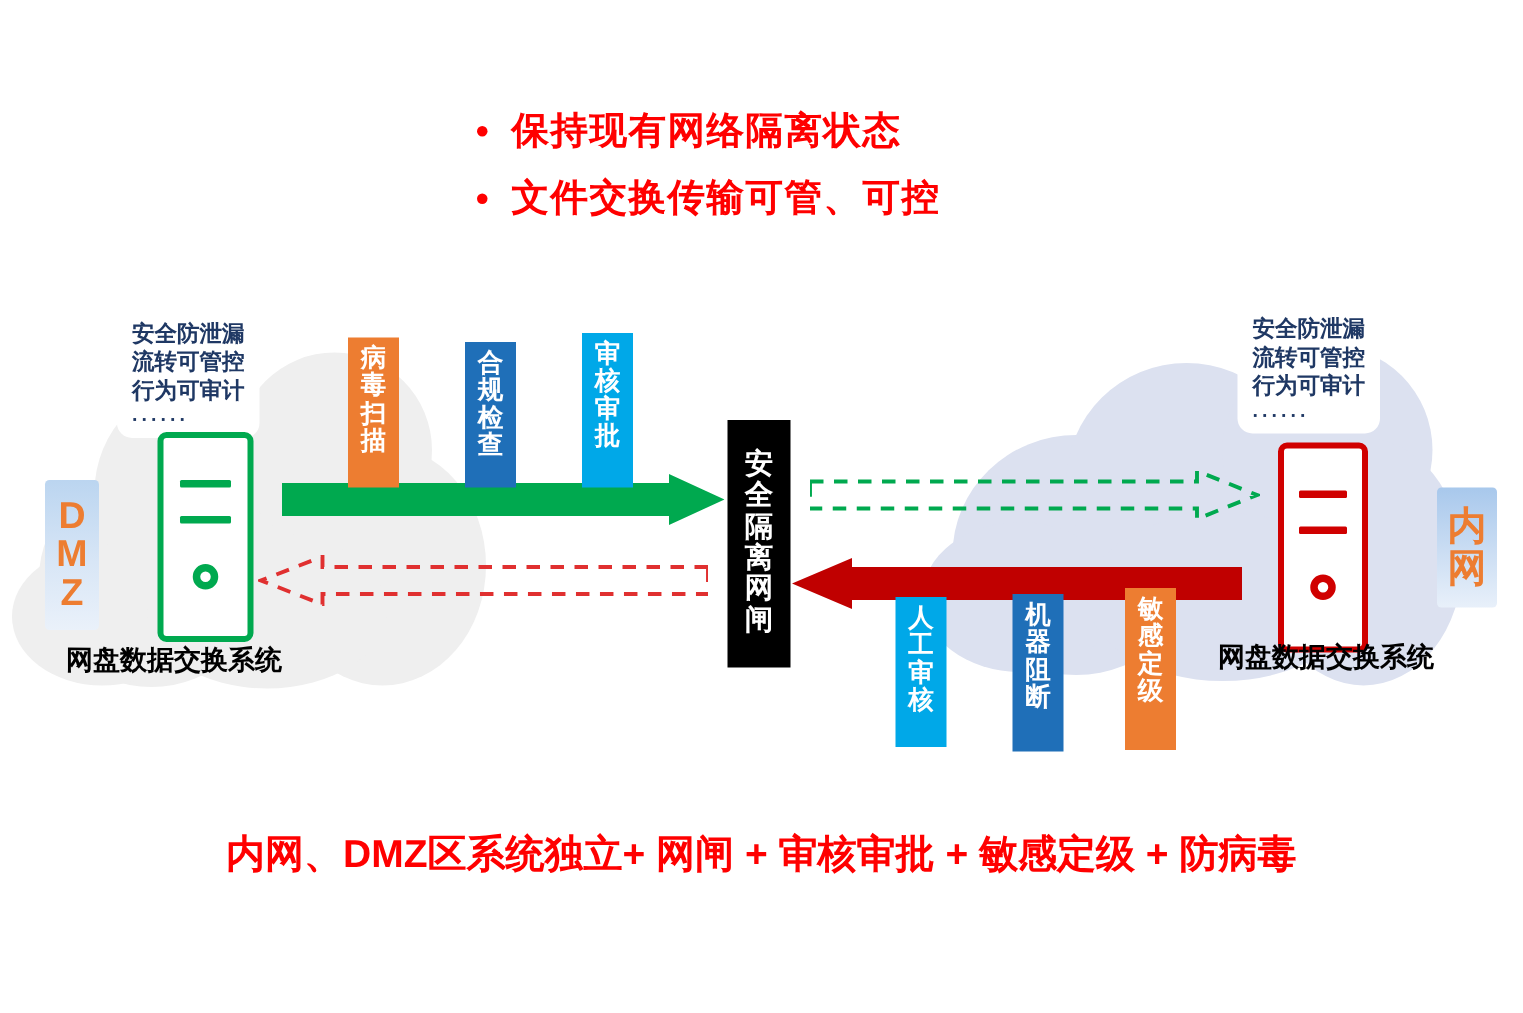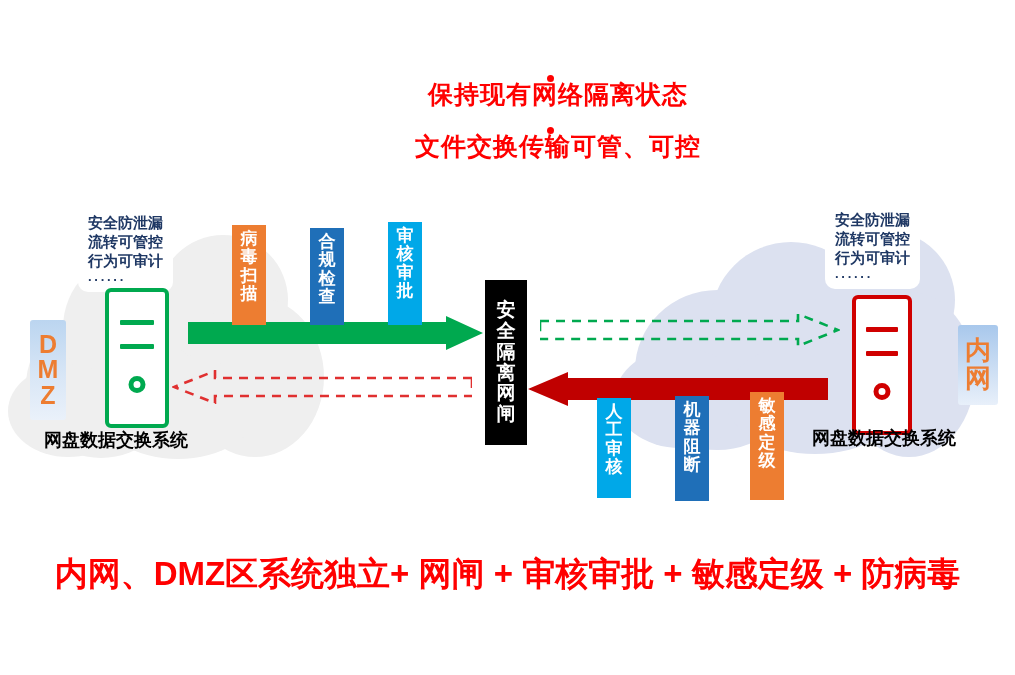--- a/index.html
+++ b/index.html
@@ -8,21 +8,21 @@
     background:#ffffff;
     font-family:"Liberation Sans","DejaVu Sans",sans-serif;
     overflow:hidden;
     position:relative;
   }
   .stage{position:absolute;left:0;top:0;width:1015px;height:675px;}
   .abs{position:absolute;}
 
   
   .bullets{left:318px;top:75px;width:480px;}
-  .bullet-row{display:flex;align-items:center;margin-bottom:20px;flex-direction:column;}
+  .bullet-row{display:flex;align-items:center;margin-bottom:20px;}
   .bullet-dot{
     width:7px;height:7px;border-radius:50%;background:#FF0000;
     margin-right:16px;flex:none;
   }
   .bullet-text{
     color:#FF0000;font-size:25px;font-weight:bold;letter-spacing:1px;
     line-height:1;white-space:nowrap;
   }
 
   
@@ -96,21 +96,21 @@
     color:#ffffff;font-weight:bold;font-size:19px;line-height:1.1;
   }
   .gateway div{margin:0;}
 
   
   .arrow{position:absolute;}
 
   
   .footer{
     position:absolute;left:0;top:552px;width:1015px;text-align:center;
-    color:#FF0000;font-weight:bold;font-size:33px;white-space:nowrap;
+    color:#FF0000;font-weight:bold;font-size:26px;white-space:nowrap;
   }
 </style>
 </head>
 <body>
 
 <div class="stage">
 
   <div class="cloud cloud-l abs" style="left:8px;top:235px;width:320px;height:225px;">
     <span style="left:18px;top:78px;width:150px;height:145px;"></span>
     <span style="left:55px;top:18px;width:150px;height:150px;"></span>

